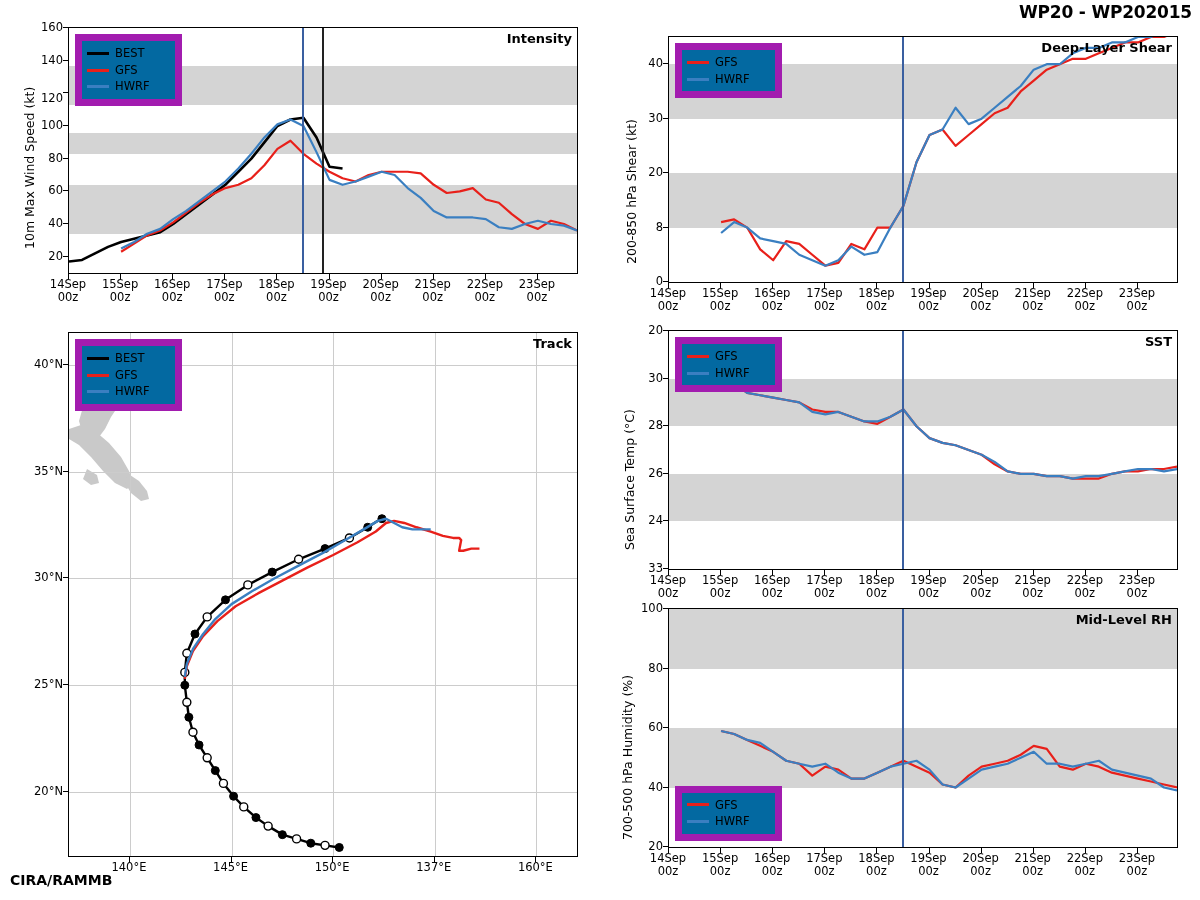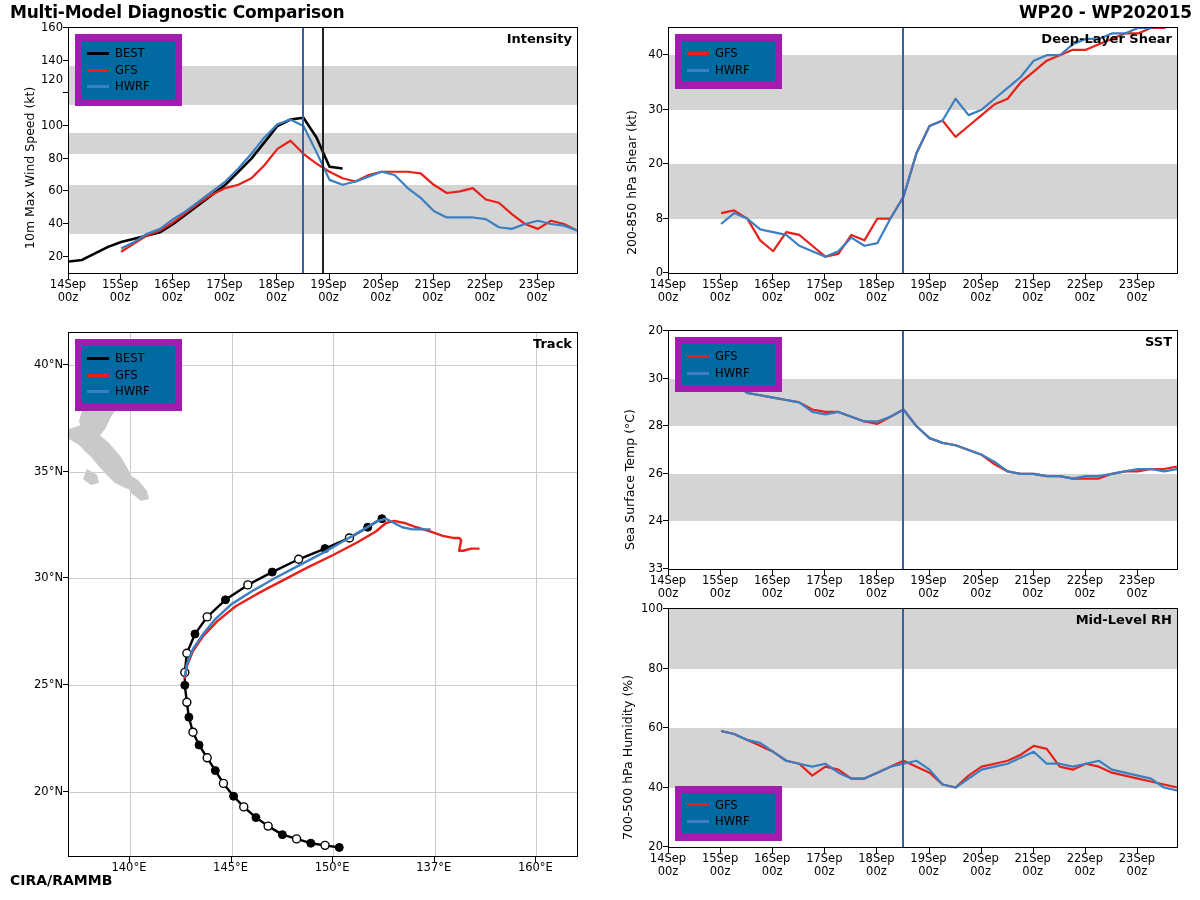--- a/index.html
+++ b/index.html
@@ -73,21 +73,20 @@
   .legend-swatch { display:block; width:22px; height:0; border-top-style:solid; }
 
   
   .landmass { position:absolute; z-index:0; }
 </style>
 </head>
 <body>
 
 <div class="page">
 
-  <div id="main-title">Multi-Model Diagnostic Comparison</div>
   <div id="storm-title">WP20 - WP202015</div>
   <div id="credit">CIRA/RAMMB</div>
 
   <div class="panel" id="panel-intensity" style="left:68px; top:27px; width:510px; height:247px;">
     <div class="plotbox">
       <div class="panel-title">Intensity</div>
       <div id="intensity-bands">
           <div class="band" style="top: 156.8px; height: 49px;"></div>
           <div class="band" style="top: 104.533px; height: 21.2333px;"></div>
           <div class="band" style="top: 37.5667px; height: 39.2px;"></div>
@@ -120,21 +119,21 @@
         <div class="ytick" style="top: 228.667px;">20</div>
         <div class="ytickmark" style="top: 228.667px;"></div>
         <div class="ytick" style="top: 196px;">40</div>
         <div class="ytickmark" style="top: 196px;"></div>
         <div class="ytick" style="top: 163.333px;">60</div>
         <div class="ytickmark" style="top: 163.333px;"></div>
         <div class="ytick" style="top: 130.667px;">80</div>
         <div class="ytickmark" style="top: 130.667px;"></div>
         <div class="ytick" style="top: 98px;">100</div>
         <div class="ytickmark" style="top: 98px;"></div>
-        <div class="ytick" style="top: 52px;">120</div>
+        <div class="ytick" style="top: 71px;">120</div>
         <div class="ytickmark" style="top: 65.3333px;"></div>
         <div class="ytick" style="top: 32.6667px;">140</div>
         <div class="ytickmark" style="top: 32.6667px;"></div>
         <div class="ytick" style="top: 0px;">160</div>
         <div class="ytickmark" style="top: 0px;"></div>
       </div>
     <div id="intensity-xticks" style="position: absolute; inset: 0px;">
         <div class="xtick" style="left: 0px;">14Sep
 00z</div>
         <div class="xtickmark" style="left: 0px; bottom: -5px; position: absolute;"></div>
@@ -162,21 +161,21 @@
         <div class="xtick" style="left: 416.821px;">22Sep
 00z</div>
         <div class="xtickmark" style="left: 416.821px; bottom: -5px; position: absolute;"></div>
         <div class="xtick" style="left: 468.923px;">23Sep
 00z</div>
         <div class="xtickmark" style="left: 468.923px; bottom: -5px; position: absolute;"></div>
       </div>
     <div class="ylabel" style="left:-46px; top:222px; transform:rotate(-90deg);">10m Max Wind Speed (kt)</div>
   </div>
 
-  <div class="panel" id="panel-shear" style="left:668px; top:27px; width:510px; height:247px;">
+  <div class="panel" id="panel-shear" style="left:668px; top:36px; width:510px; height:247px;">
     <div class="plotbox">
       <div class="panel-title">Deep-Layer Shear</div>
       <div id="shear-bands">
           <div class="band" style="top: 136.111px; height: 54.4444px;"></div>
           <div class="band" style="top: 27.2222px; height: 54.4444px;"></div>
         </div>
       <div id="shear-vlines">
           <div class="vline" style="left: 233.462px; background: rgb(58, 95, 160);"></div>
         </div>
       <svg class="series" id="shear-svg" width="508" height="245">

